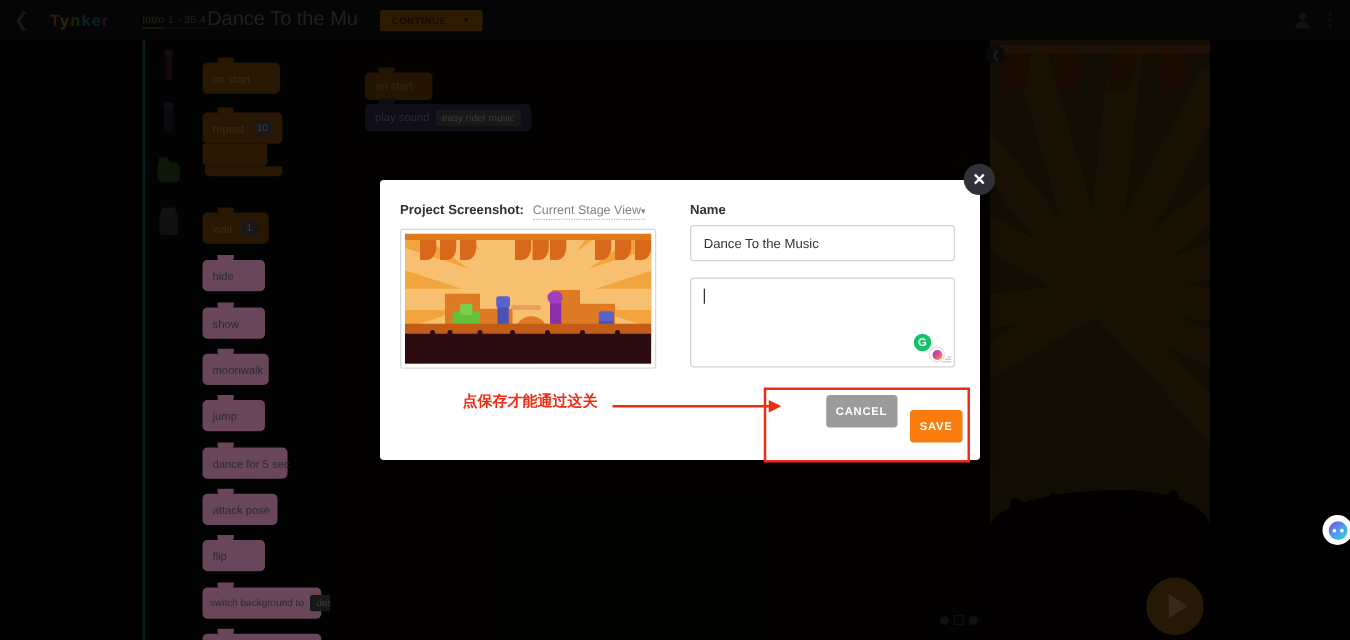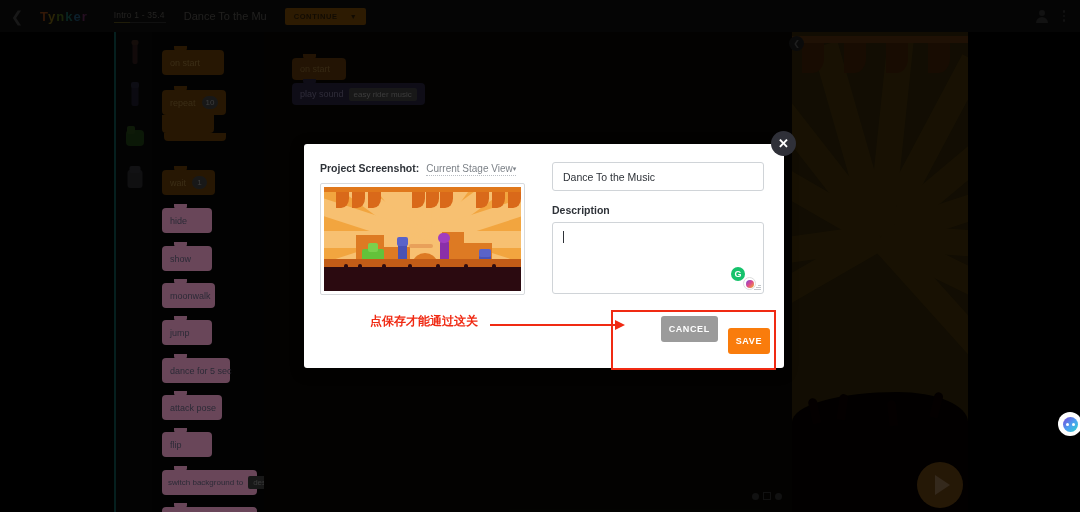--- a/index.html
+++ b/index.html
@@ -29,21 +29,21 @@
   .logo span:nth-child(4){color:#16564f;}
   .logo span:nth-child(5){color:#1d4a68;}
   .logo span:nth-child(6){color:#5a2450;}
   .lesson-wrap { margin-left: 26px; display: flex; flex-direction: column; }
   .lesson-label { font-size: 8.5px; color: #54524e; letter-spacing: .2px; }
   .lesson-rule { margin-top: 2px; height: 1px; width: 52px; background: #262626; position: relative; }
   .lesson-rule::before {
     content: ""; position: absolute; left: 0; top: 0; height: 1px; width: 16px; background: #4b4416;
   }
   .proj-title {
-    margin-left: 18px; font-size: 11px; color: #4e4c49; white-space: nowrap;
+    font-size: 16px; color: #4e4c49; white-space: nowrap;
   }
   .continue-btn {
     margin-left: 18px; height: 17px; padding: 0 9px;
     background: #6b4007; border-radius: 2px;
     display: flex; align-items: center; gap: 12px;
     font-size: 7.5px; font-weight: bold; color: #2a1c07; letter-spacing: .6px;
   }
   .continue-btn .caret { font-size: 7px; color: #2a1c07; }
   .topbar-right { margin-left: auto; display: flex; align-items: center; gap: 6px; padding-right: 8px; }
   .avatar-ic { width: 16px; height: 16px; position: relative; }
@@ -484,25 +484,25 @@
             <div class="t-hand" style="left:58px;"></div>
             <div class="t-hand" style="left:84px;"></div>
             <div class="t-hand" style="left:112px;"></div>
             <div class="t-hand" style="left:140px;"></div>
             <div class="t-hand" style="left:168px;"></div>
           </div>
         </div>
       </div>
 
       <div class="col-right">
+        <div class="field-label">Name</div>
         <div class="text-input">
           <span>Dance To the Music</span>
         </div>
         <div class="spacer"></div>
-        <div class="field-label">Description</div>
         <div class="textarea-box">
           <div class="caret-line"></div>
           <div class="gm-icon">G</div>
           <div class="gm-avatar"></div>
           <div class="resize-grip">
               <i></i>
               <i></i>
               <i></i>
             </div>
         </div>

